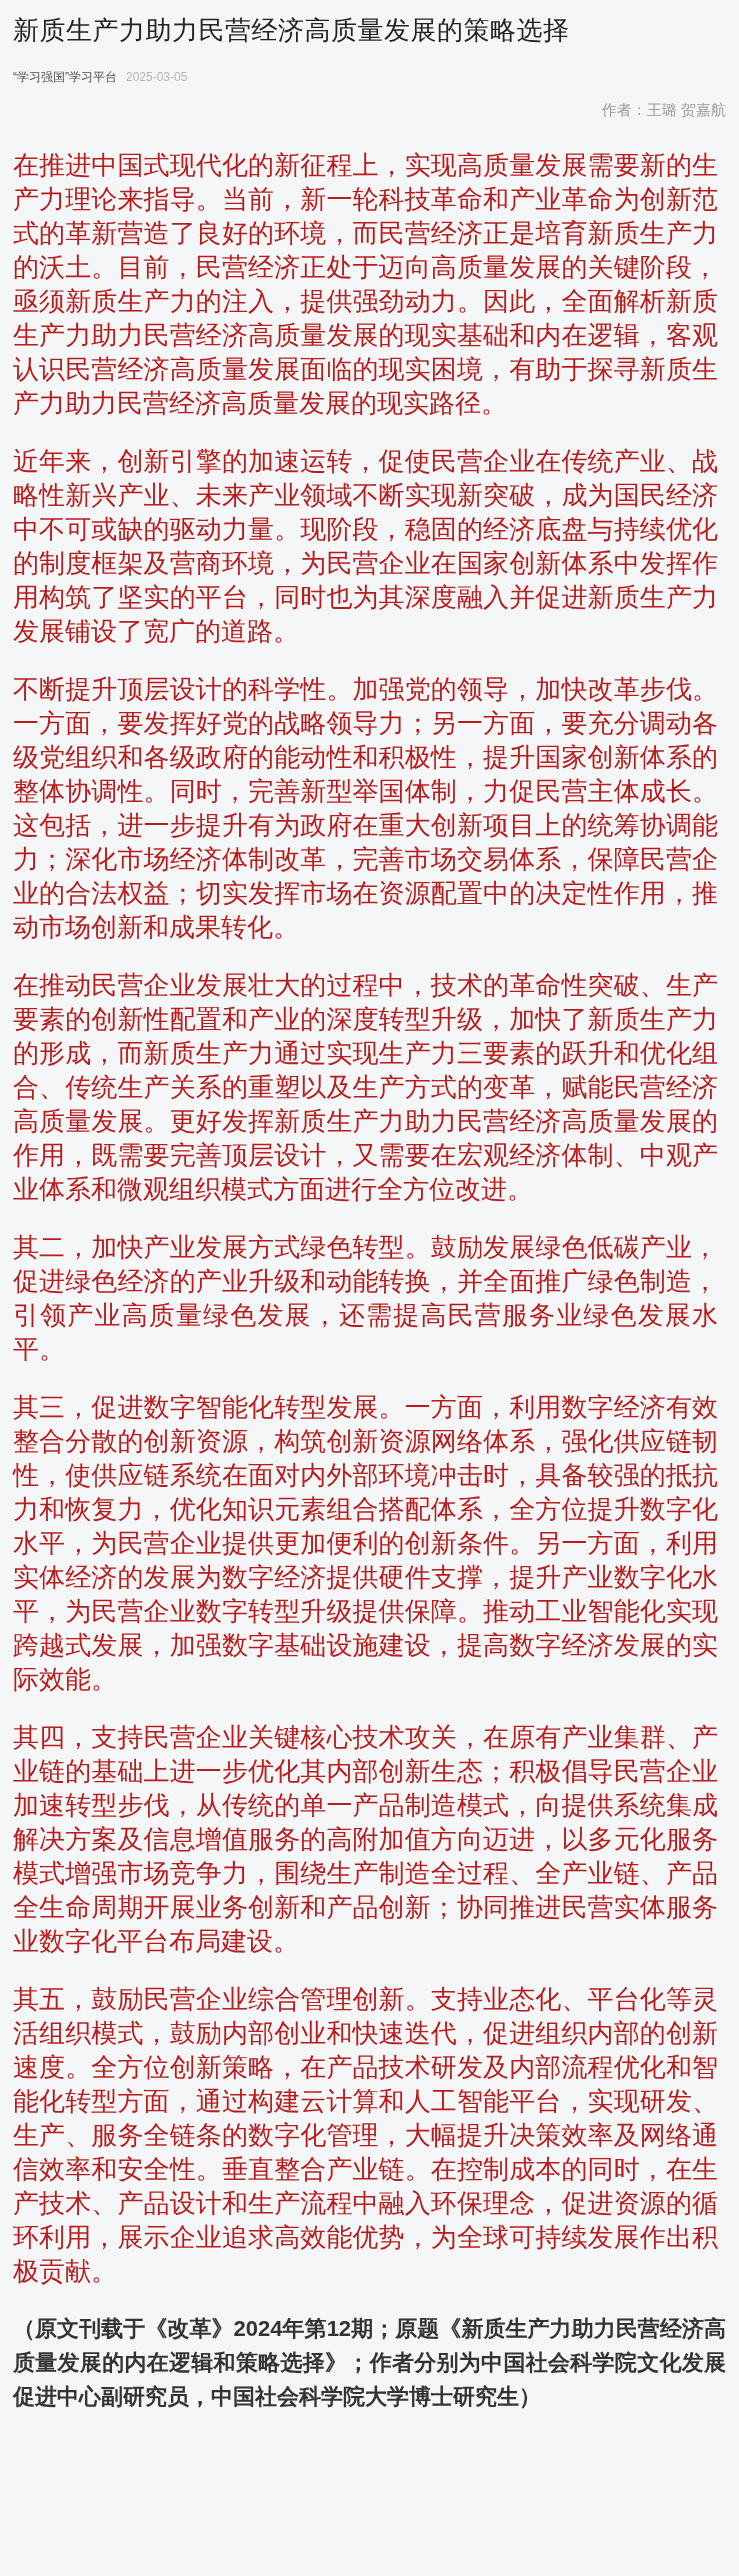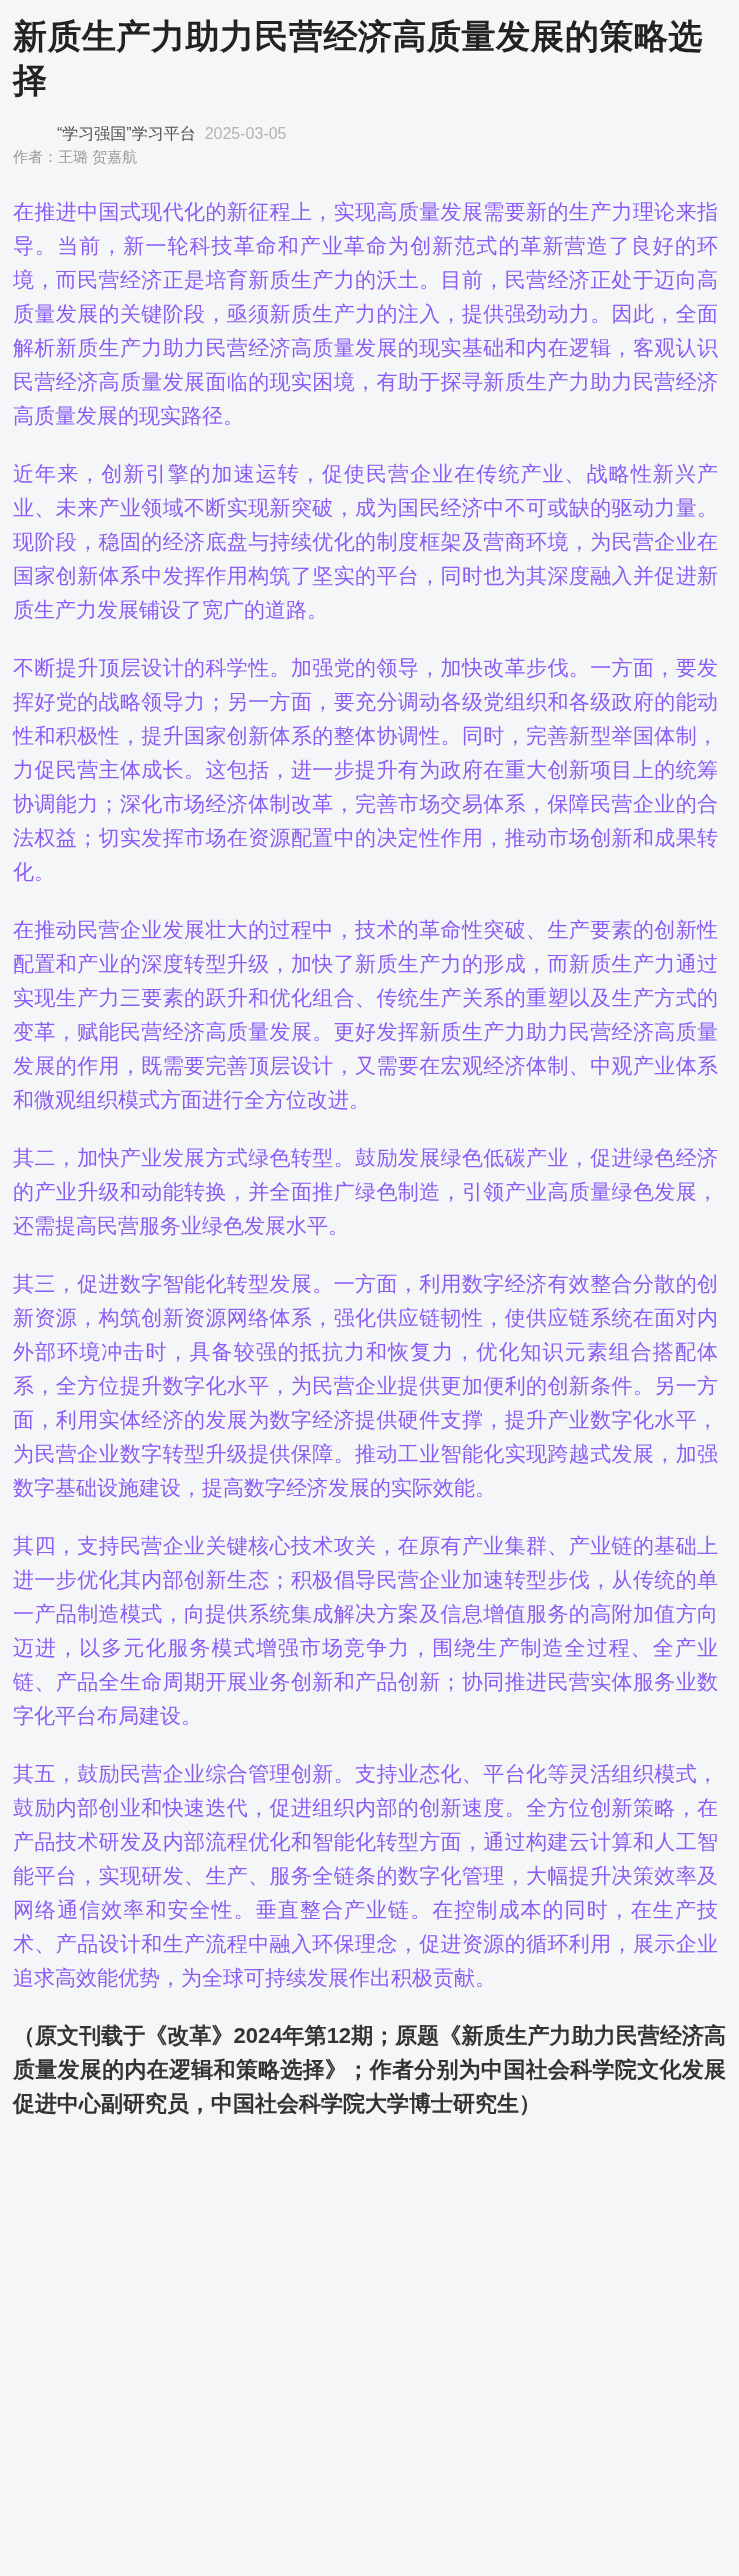--- a/index.html
+++ b/index.html
@@ -10,52 +10,52 @@
   }
   .page {
     width: 739px;
     min-height: 2576px;
     box-sizing: border-box;
     padding: 14px 13px 30px 13px;
     background: #f5f6f7;
   }
   .title {
     margin: 0;
-    font-size: 34px;
+    font-size: 26px;
     line-height: 1.3;
-    font-weight: 700;
+    font-weight: 400;
     color: #222222;
     letter-spacing: 0.5px;
   }
   .meta {
     margin-top: 22px;
-    font-size: 16px;
+    font-size: 12px;
     line-height: 1.2;
-    margin-left: 44px;
   }
   .source {
     color: #4c4c4c;
   }
   .date {
     color: #b3b3b3;
     margin-left: 9px;
   }
   .author-line {
-    margin-top: 4px;
+    margin-top: 17px;
     font-size: 15px;
     color: #9b9b9b;
+    text-align: right;
   }
   .article-body {
     margin-top: 28px;
   }
   .para {
     margin: 0 8px 24px 0;
-    font-size: 21px;
+    font-size: 26px;
     line-height: 34px;
-    color: #8b5cf6;
+    color: #b91c1c;
     text-align: justify;
     text-justify: inter-ideograph;
     word-break: break-all;
   }
   .closing {
     margin: 0 0 24px 0;
     font-size: 22px;
     line-height: 34px;
     color: #333333;
     font-weight: 700;

